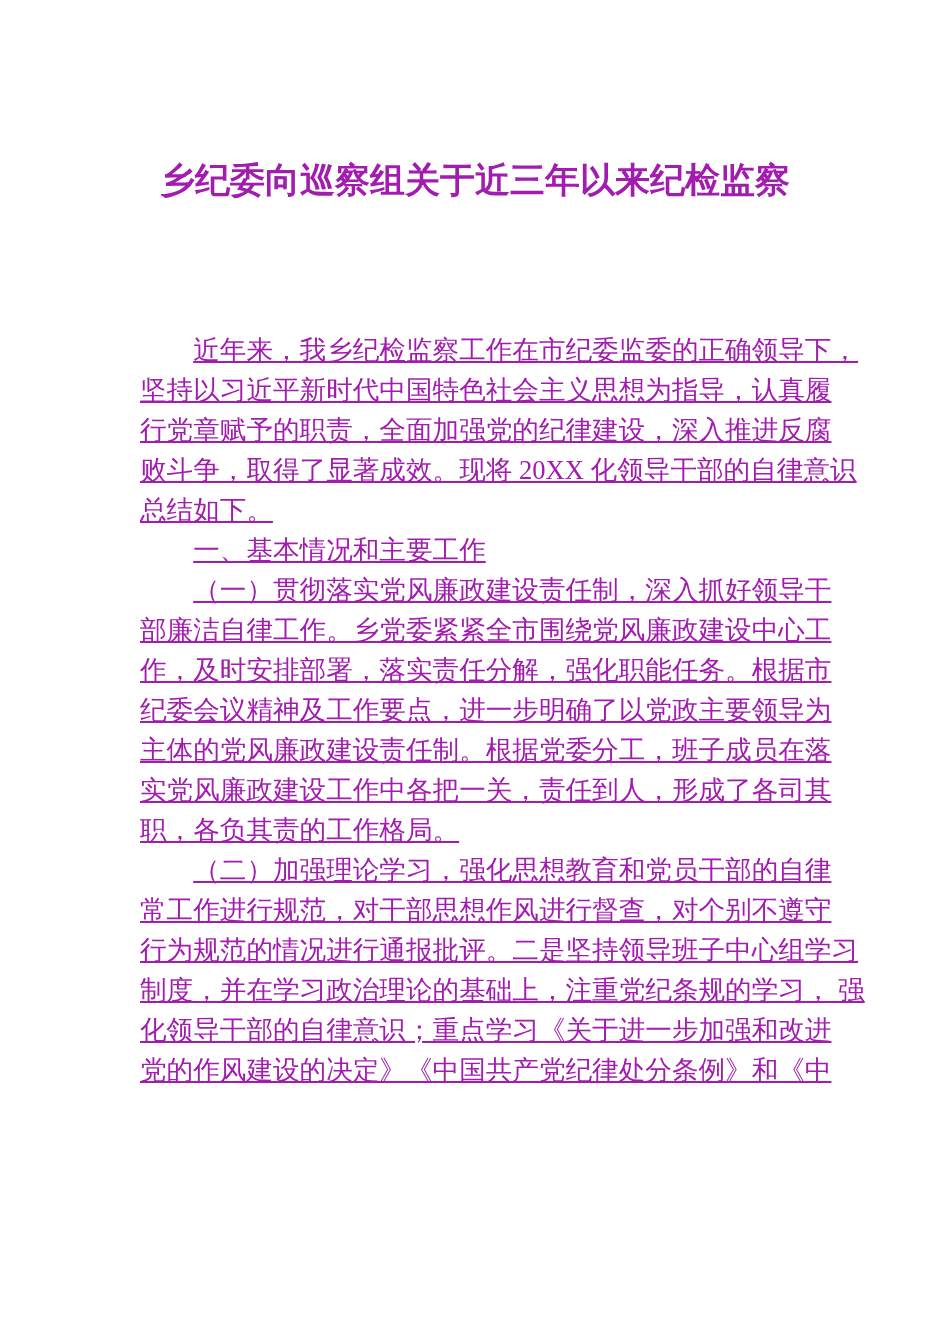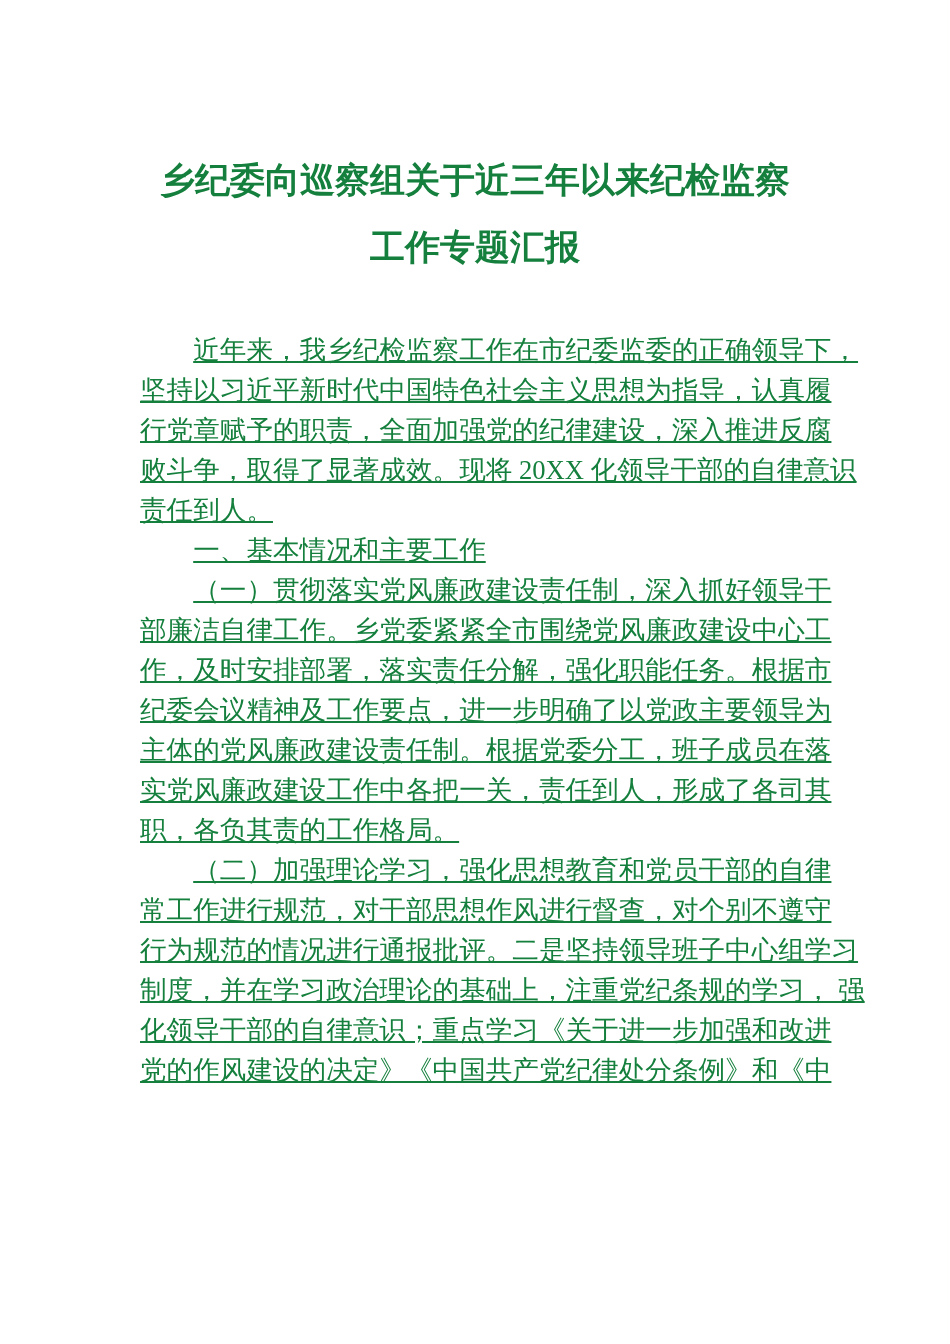--- a/index.html
+++ b/index.html
@@ -7,21 +7,21 @@
     padding: 0;
     background: #ffffff;
   }
   .page {
     position: relative;
     width: 950px;
     height: 1344px;
     background: #ffffff;
     overflow: hidden;
     font-family: "Liberation Serif", "DejaVu Serif", serif;
-    color: #15803d;
+    color: #a21caf;
   }
   .doc-title {
     position: absolute;
     top: 147px;
     left: 0;
     width: 950px;
     text-align: center;
     font-weight: bold;
     font-size: 35px;
     line-height: 67px;
@@ -44,28 +44,27 @@
   .doc-body .line.indent {
     text-indent: 2em;
   }
 </style>
 </head>
 <body>
 
 <div class="page">
   <div class="doc-title">
     <div>乡纪委向巡察组关于近三年以来纪检监察</div>
-    <div>工作专题汇报</div>
   </div>
   <div class="doc-body">
       <div class="line indent">近年来，我乡纪检监察工作在市纪委监委的正确领导下，</div>
       <div class="line">坚持以习近平新时代中国特色社会主义思想为指导，认真履</div>
       <div class="line">行党章赋予的职责，全面加强党的纪律建设，深入推进反腐</div>
       <div class="line">败斗争，取得了显著成效。现将 20XX 化领导干部的自律意识</div>
-      <div class="line">责任到人。</div>
+      <div class="line">总结如下。</div>
       <div class="line indent">一、基本情况和主要工作</div>
       <div class="line indent">（一）贯彻落实党风廉政建设责任制，深入抓好领导干</div>
       <div class="line">部廉洁自律工作。乡党委紧紧全市围绕党风廉政建设中心工</div>
       <div class="line">作，及时安排部署，落实责任分解，强化职能任务。根据市</div>
       <div class="line">纪委会议精神及工作要点，进一步明确了以党政主要领导为</div>
       <div class="line">主体的党风廉政建设责任制。根据党委分工，班子成员在落</div>
       <div class="line">实党风廉政建设工作中各把一关，责任到人，形成了各司其</div>
       <div class="line">职，各负其责的工作格局。</div>
       <div class="line indent">（二）加强理论学习，强化思想教育和党员干部的自律</div>
       <div class="line">常工作进行规范，对干部思想作风进行督查，对个别不遵守</div>

